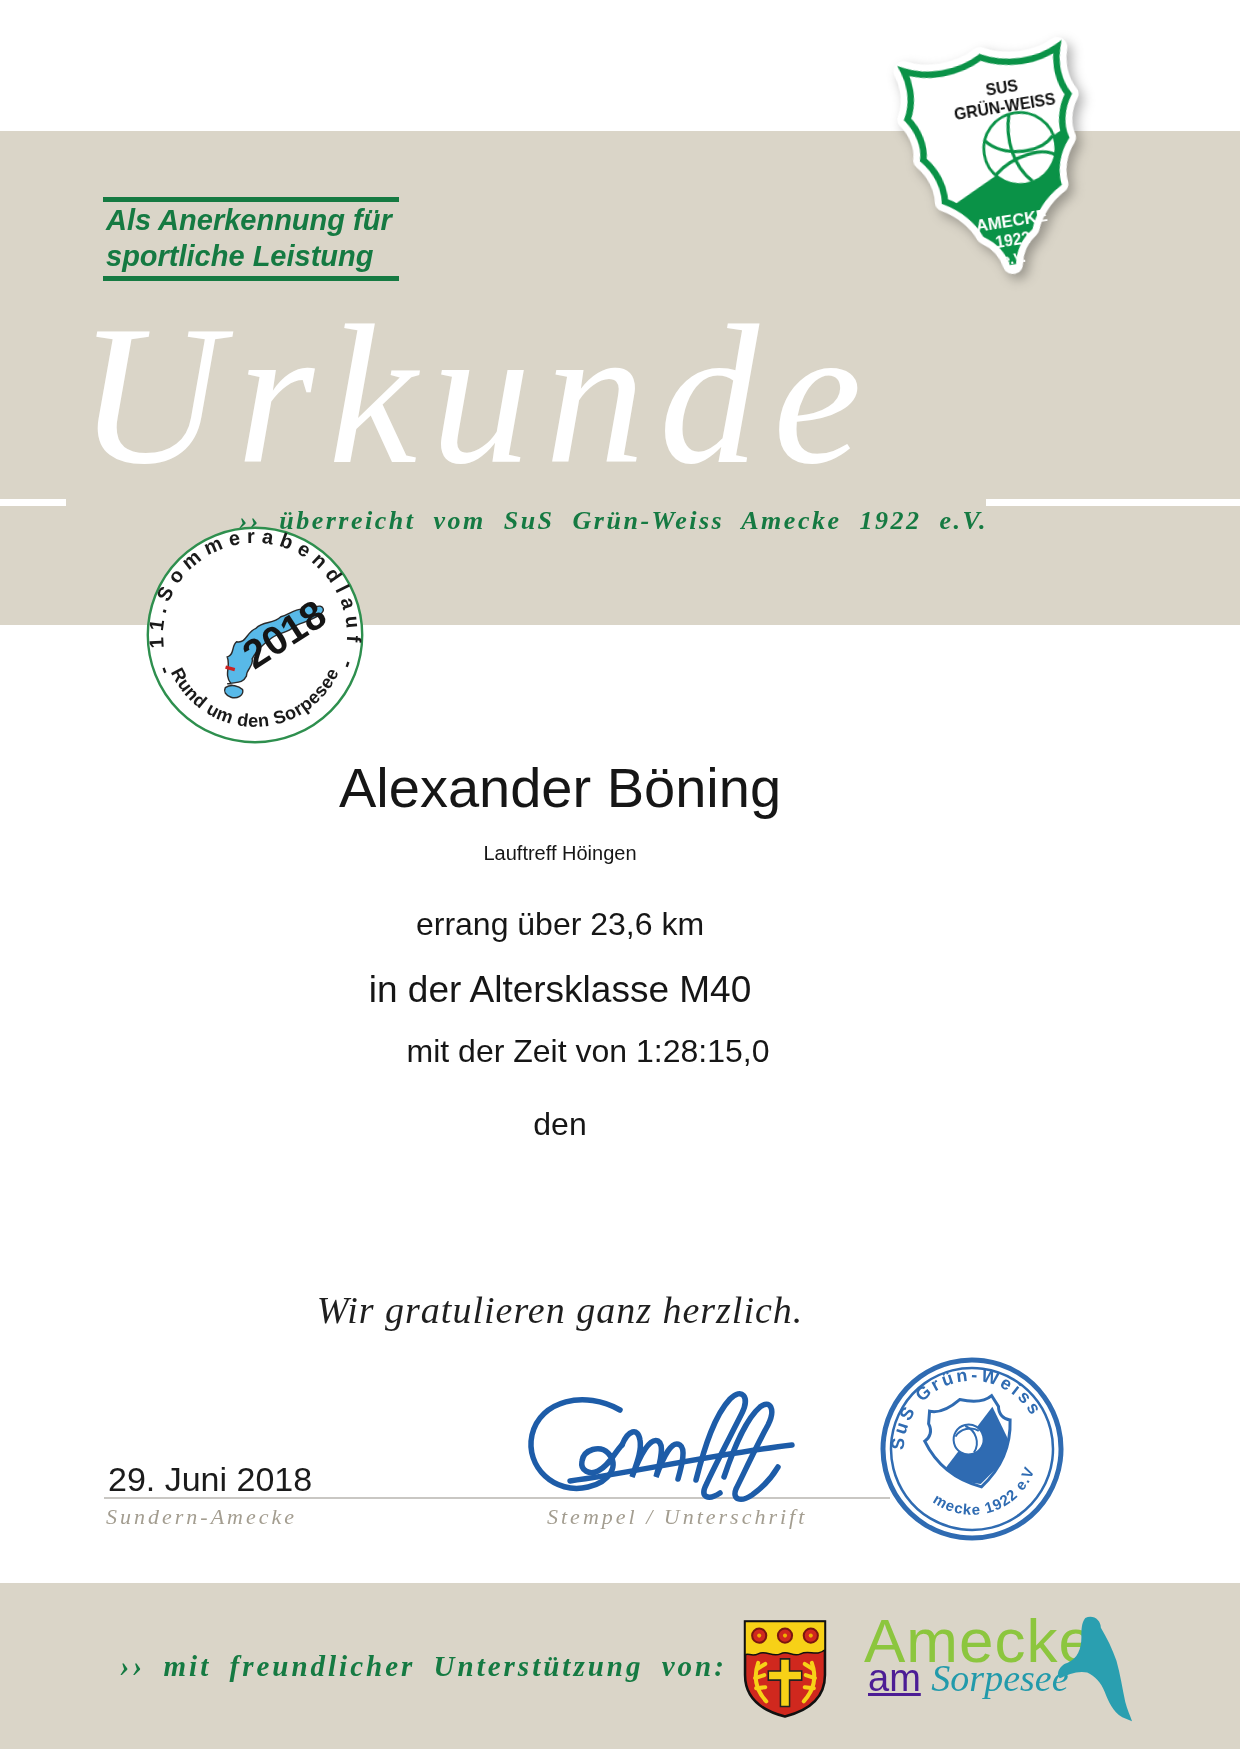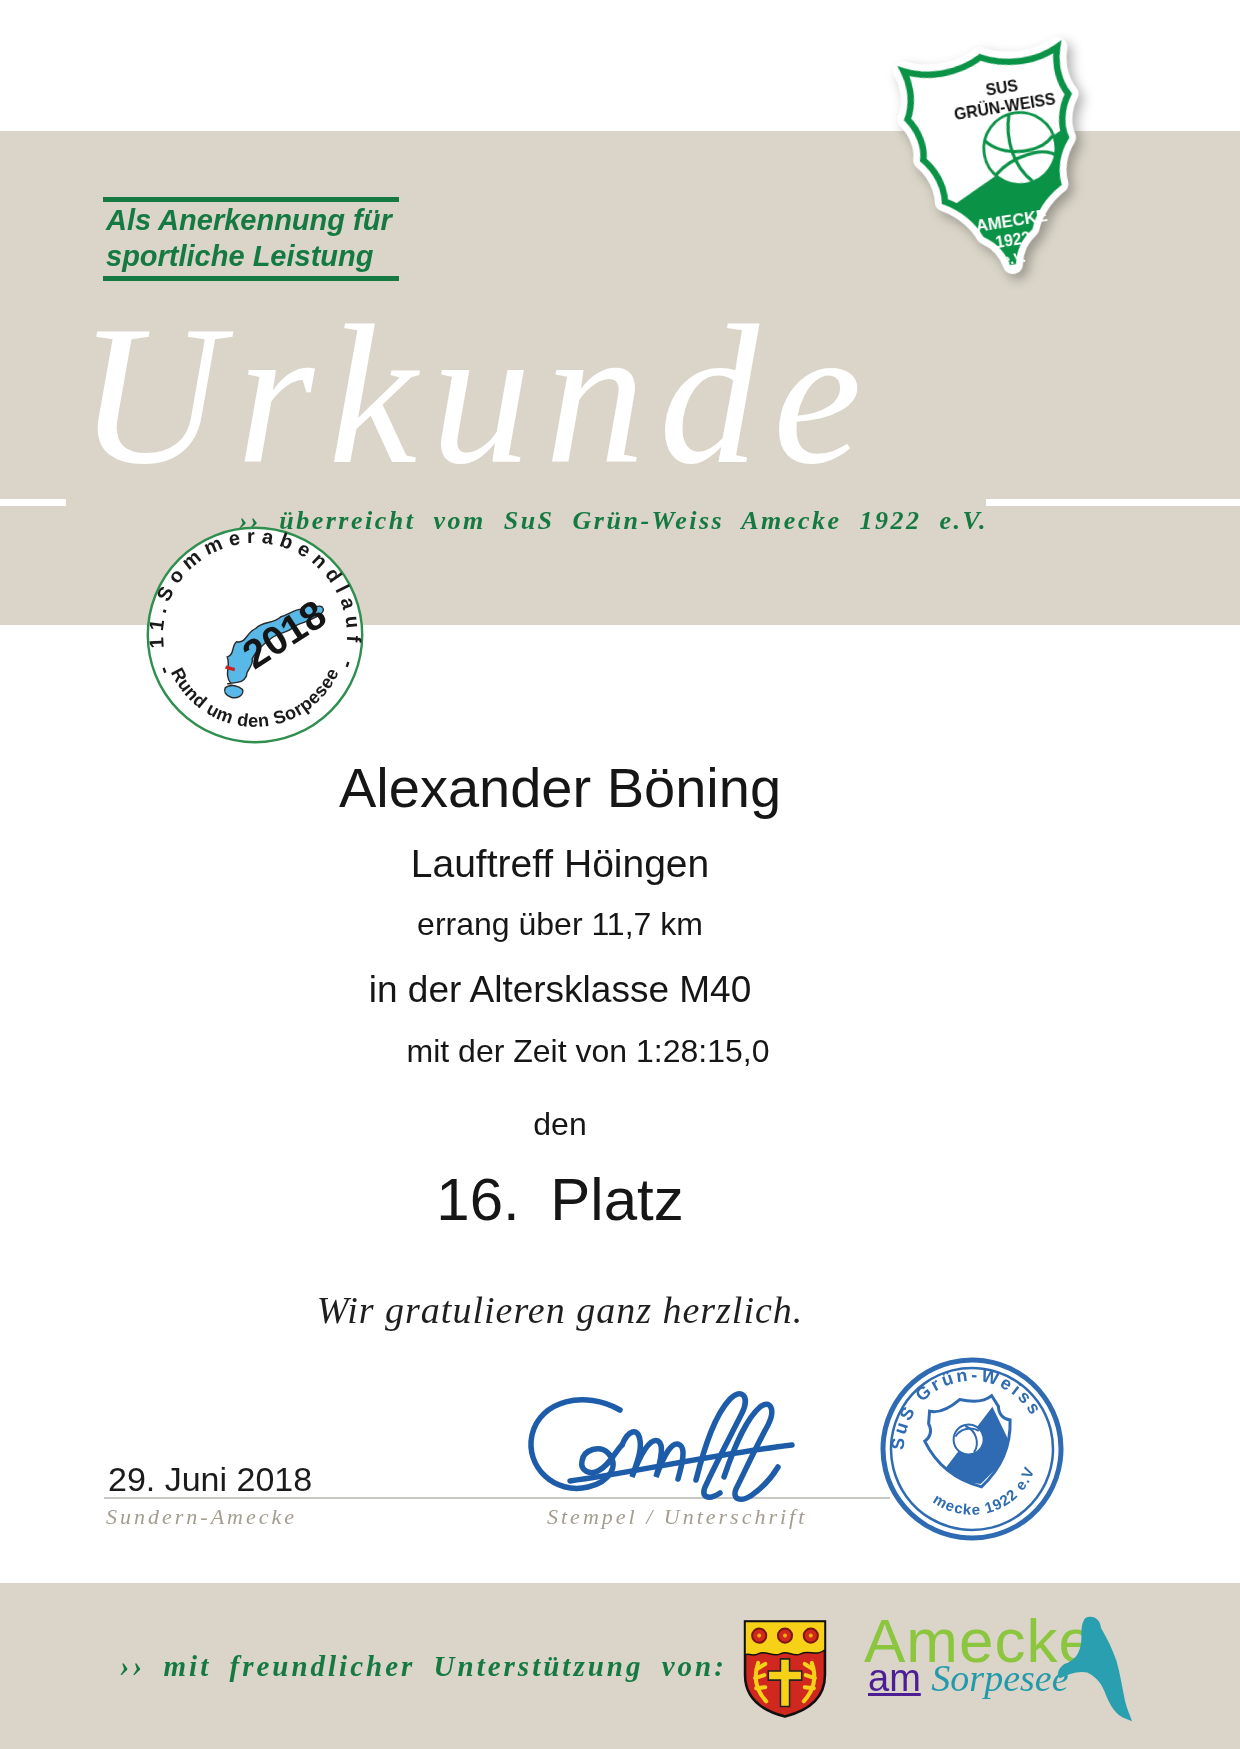--- a/index.html
+++ b/index.html
@@ -29,21 +29,21 @@
   .crest{position:absolute;left:905px;top:38px;width:185px;height:258px;
          transform:rotate(-9deg);filter:drop-shadow(4px 6px 6px rgba(0,0,0,.30));}
   .event-stamp{position:absolute;left:143px;top:523px;width:224px;height:224px;}
   .club-stamp{position:absolute;left:876px;top:1353px;width:192px;height:192px;
               transform:rotate(-14deg);opacity:.95;}
   .signature{position:absolute;left:510px;top:1385px;width:300px;height:130px;}
 
   
   .bodyline{position:absolute;left:0;width:1120px;text-align:center;white-space:nowrap;color:#161616;}
   .name{top:755px;font-size:56px;}
-  .club{top:842px;font-size:39px;}
+  .club{top:842px;font-size:20px;}
   .dist{top:906px;font-size:32px;}
   .cls{top:969px;font-size:37px;}
   .time{top:1033px;font-size:32px;padding-left:28px;}
   .den{top:1106px;font-size:32px;}
   .place{top:1165px;font-size:60px;word-spacing:14px;}
   .congrats{top:1288px;font-family:"Liberation Serif",serif;font-style:italic;
             font-size:38px;letter-spacing:1px;color:#1f1f1f;}
 
   
   .date{position:absolute;left:108px;top:1460px;font-size:34px;color:#1b1b1b;}
@@ -118,25 +118,24 @@
       <textPath href="#evtop" startOffset="50%" text-anchor="middle">- 11.Sommerabendlauf -</textPath>
     </text>
     <text font-size="19" font-weight="bold" fill="#1a1a1a" letter-spacing="0.5">
       <textPath href="#evbottom" startOffset="50%" text-anchor="middle">Rund um den Sorpesee</textPath>
     </text>
     <text x="150" y="130" text-anchor="middle" font-size="42" font-weight="bold" fill="#151515" transform="rotate(-33 150 120)">2018</text>
   </svg>
 
   <div class="bodyline name">Alexander Böning</div>
   <div class="bodyline club">Lauftreff Höingen</div>
-  <div class="bodyline dist">errang über 11,7 km</div>
+  <div class="bodyline dist">errang über 23,6 km</div>
   <div class="bodyline cls">in der Altersklasse M40</div>
   <div class="bodyline time">mit der Zeit von 1:28:15,0</div>
   <div class="bodyline den">den</div>
-  <div class="bodyline place">16. Platz</div>
   <div class="bodyline congrats">Wir gratulieren ganz herzlich.</div>
 
   <div class="date">29. Juni 2018</div>
   <div class="rule"></div>
   <div class="under-label place-label">Sundern-Amecke</div>
   <div class="under-label sig-label">Stempel / Unterschrift</div>
 
   <svg class="signature" viewBox="0 0 300 130">
     <g fill="none" stroke="#1d5ca8" stroke-width="5.5" stroke-linecap="round">
       <path d="M 110,25 C 75,5 30,15 22,50 C 15,82 45,110 78,102 C 100,97 110,80 98,68 C 90,60 74,64 72,76 C 70,86 80,90 88,86 C 100,80 104,68 112,60"></path>

